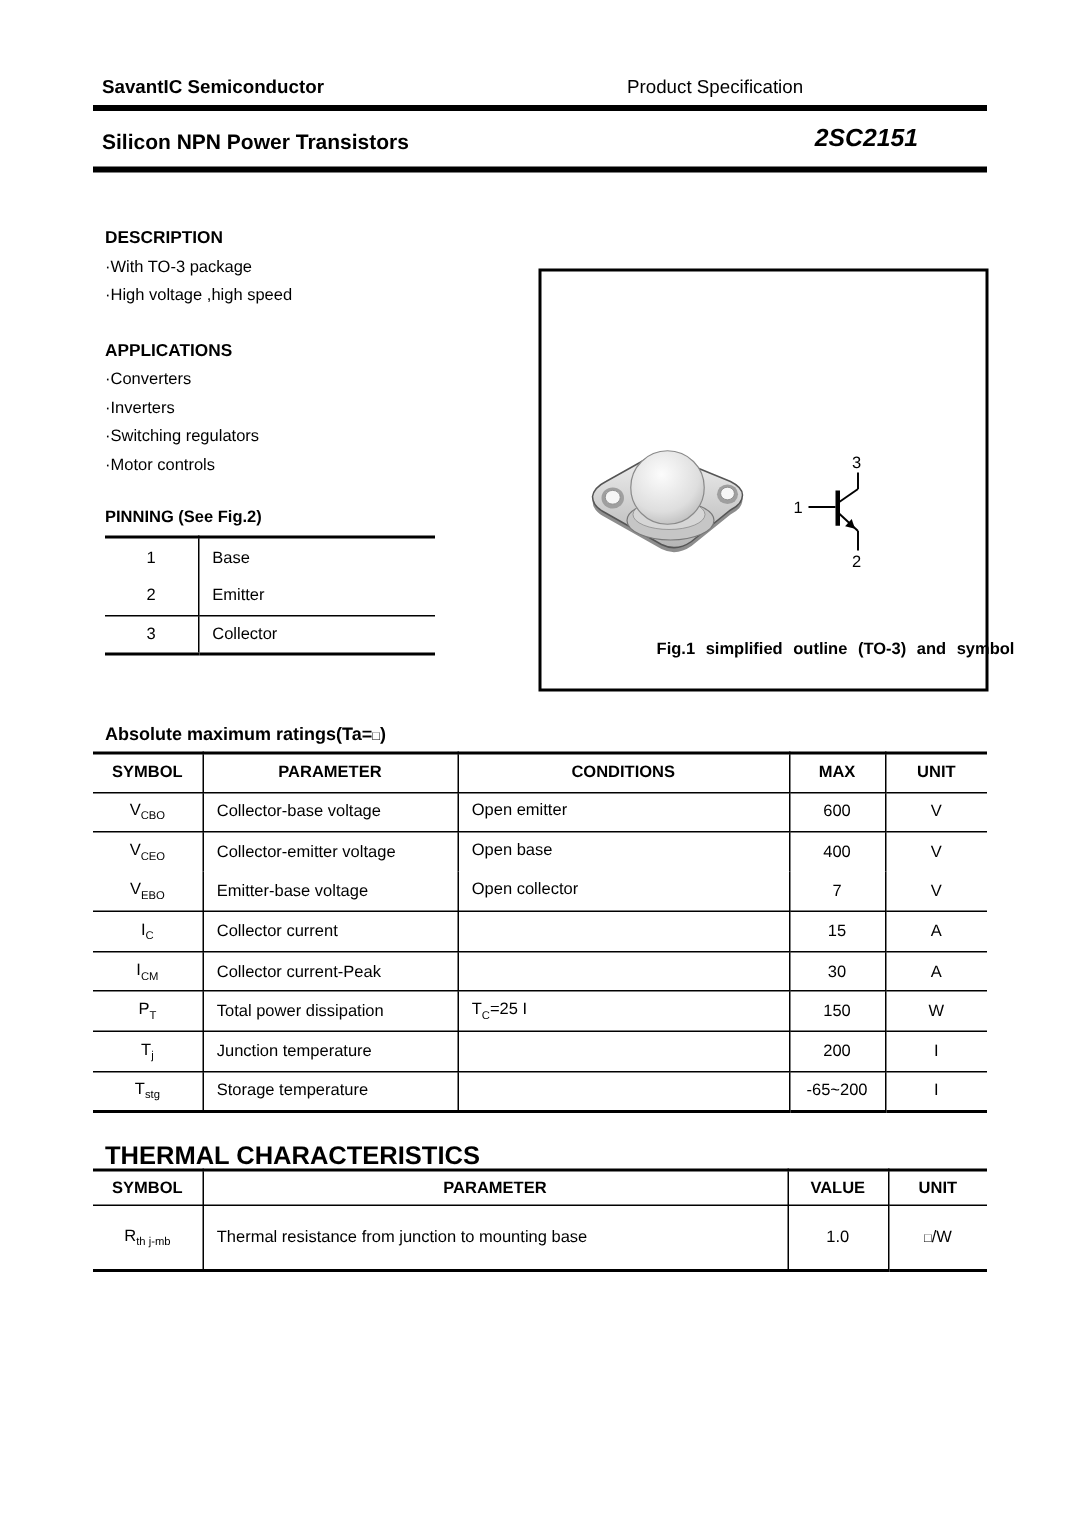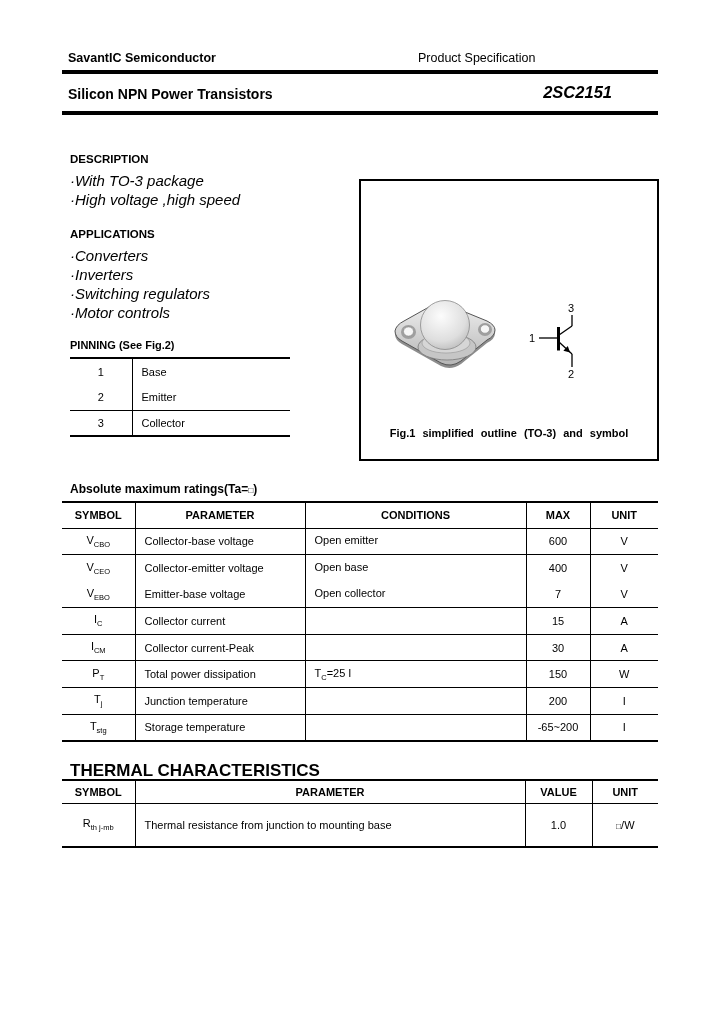--- a/index.html
+++ b/index.html
@@ -15,21 +15,21 @@
   .brand { left:68px; top:51px; font-size:12.5px; font-weight:bold; }
   .spec  { left:418px; top:51px; font-size:12.5px; font-weight:normal; }
   .rule  { left:62px; width:596px; height:4px; background:#000; }
   .rule1 { top:70px; }
   .doc-title { left:68px; top:86px; font-size:14px; font-weight:bold; }
   .part  { right:108px; top:83px; font-size:16.5px; font-weight:bold;font-style:italic; }
   .rule2 { top:111px; }
 
   
   .sec-h { font-size:11.5px; font-weight:bold; }
-  .li { font-size:15px;font-style:italic; }
+  .li { font-size:11px; }
   .h-desc { left:70px; top:153px; }
   .d0 { left:70px; top:172px; }
   .d1 { left:70px; top:191px; }
   .h-apps { left:70px; top:228px; }
   .a0 { left:70px; top:247px; }
   .a1 { left:70px; top:266px; }
   .a2 { left:70px; top:285px; }
   .a3 { left:70px; top:304px; }
   .h-pin { left:70px; top:339px; font-size:11px; }
 
@@ -59,21 +59,21 @@
   .th-tbl tr.hd { height:23px; }
   .th-tbl tr.dr { height:44px; }
   .h-thermal { left:70px; top:761px; font-size:17px; font-weight:bold; }
 
   
   .figbox { left:359px; top:179px; width:300px; height:282px;
             border:2px solid #000; box-sizing:border-box; }
   .pkg { position:absolute; left:28px; top:114px; }
   .sym { position:absolute; left:154px; top:107px; }
   .figcap { position:absolute; left:0; top:246px; width:100%; text-align:center;
-            font-size:11px; font-weight:bold; word-spacing:4px; }
+            font-size:11px; font-weight:bold; word-spacing:4px;padding-left:48px; }
   .symtxt { font-size:11px; font-family:"Liberation Sans", sans-serif; }
 </style>
 </head>
 <body>
 
 <div class="abs brand">SavantIC Semiconductor</div>
 <div class="abs spec">Product Specification</div>
 <div class="abs rule rule1"></div>
 <div class="abs doc-title">Silicon NPN Power Transistors</div>
 <div class="abs part">2SC2151</div>

